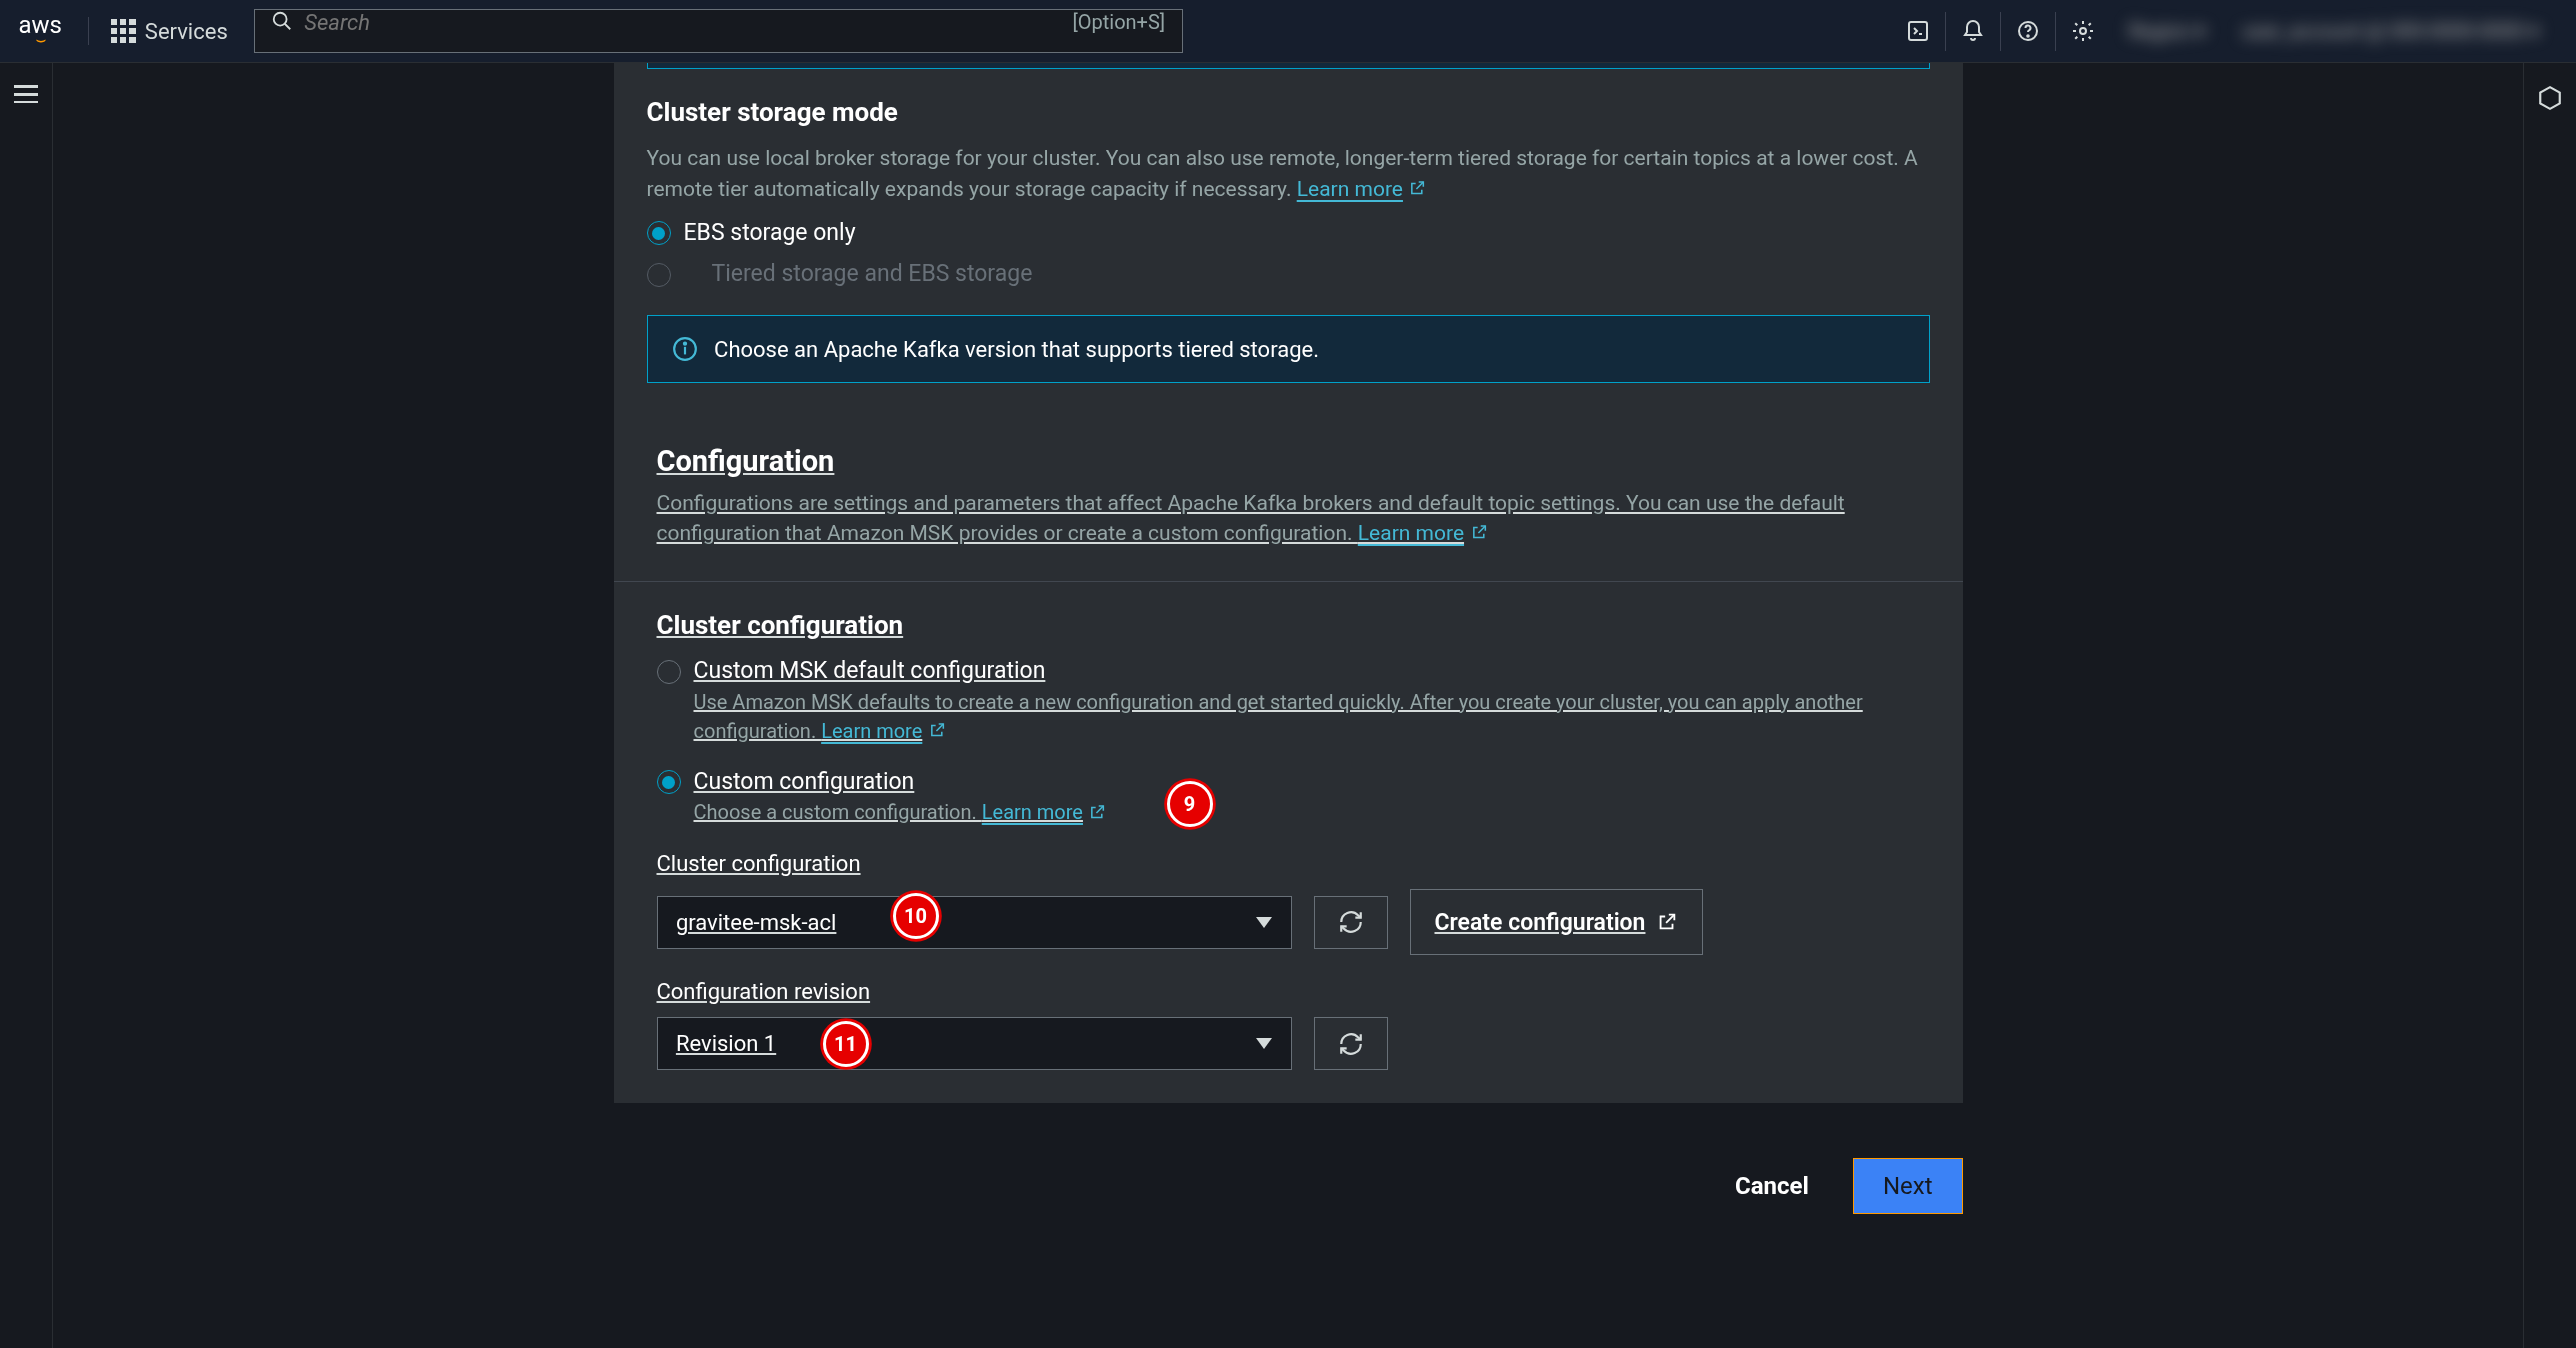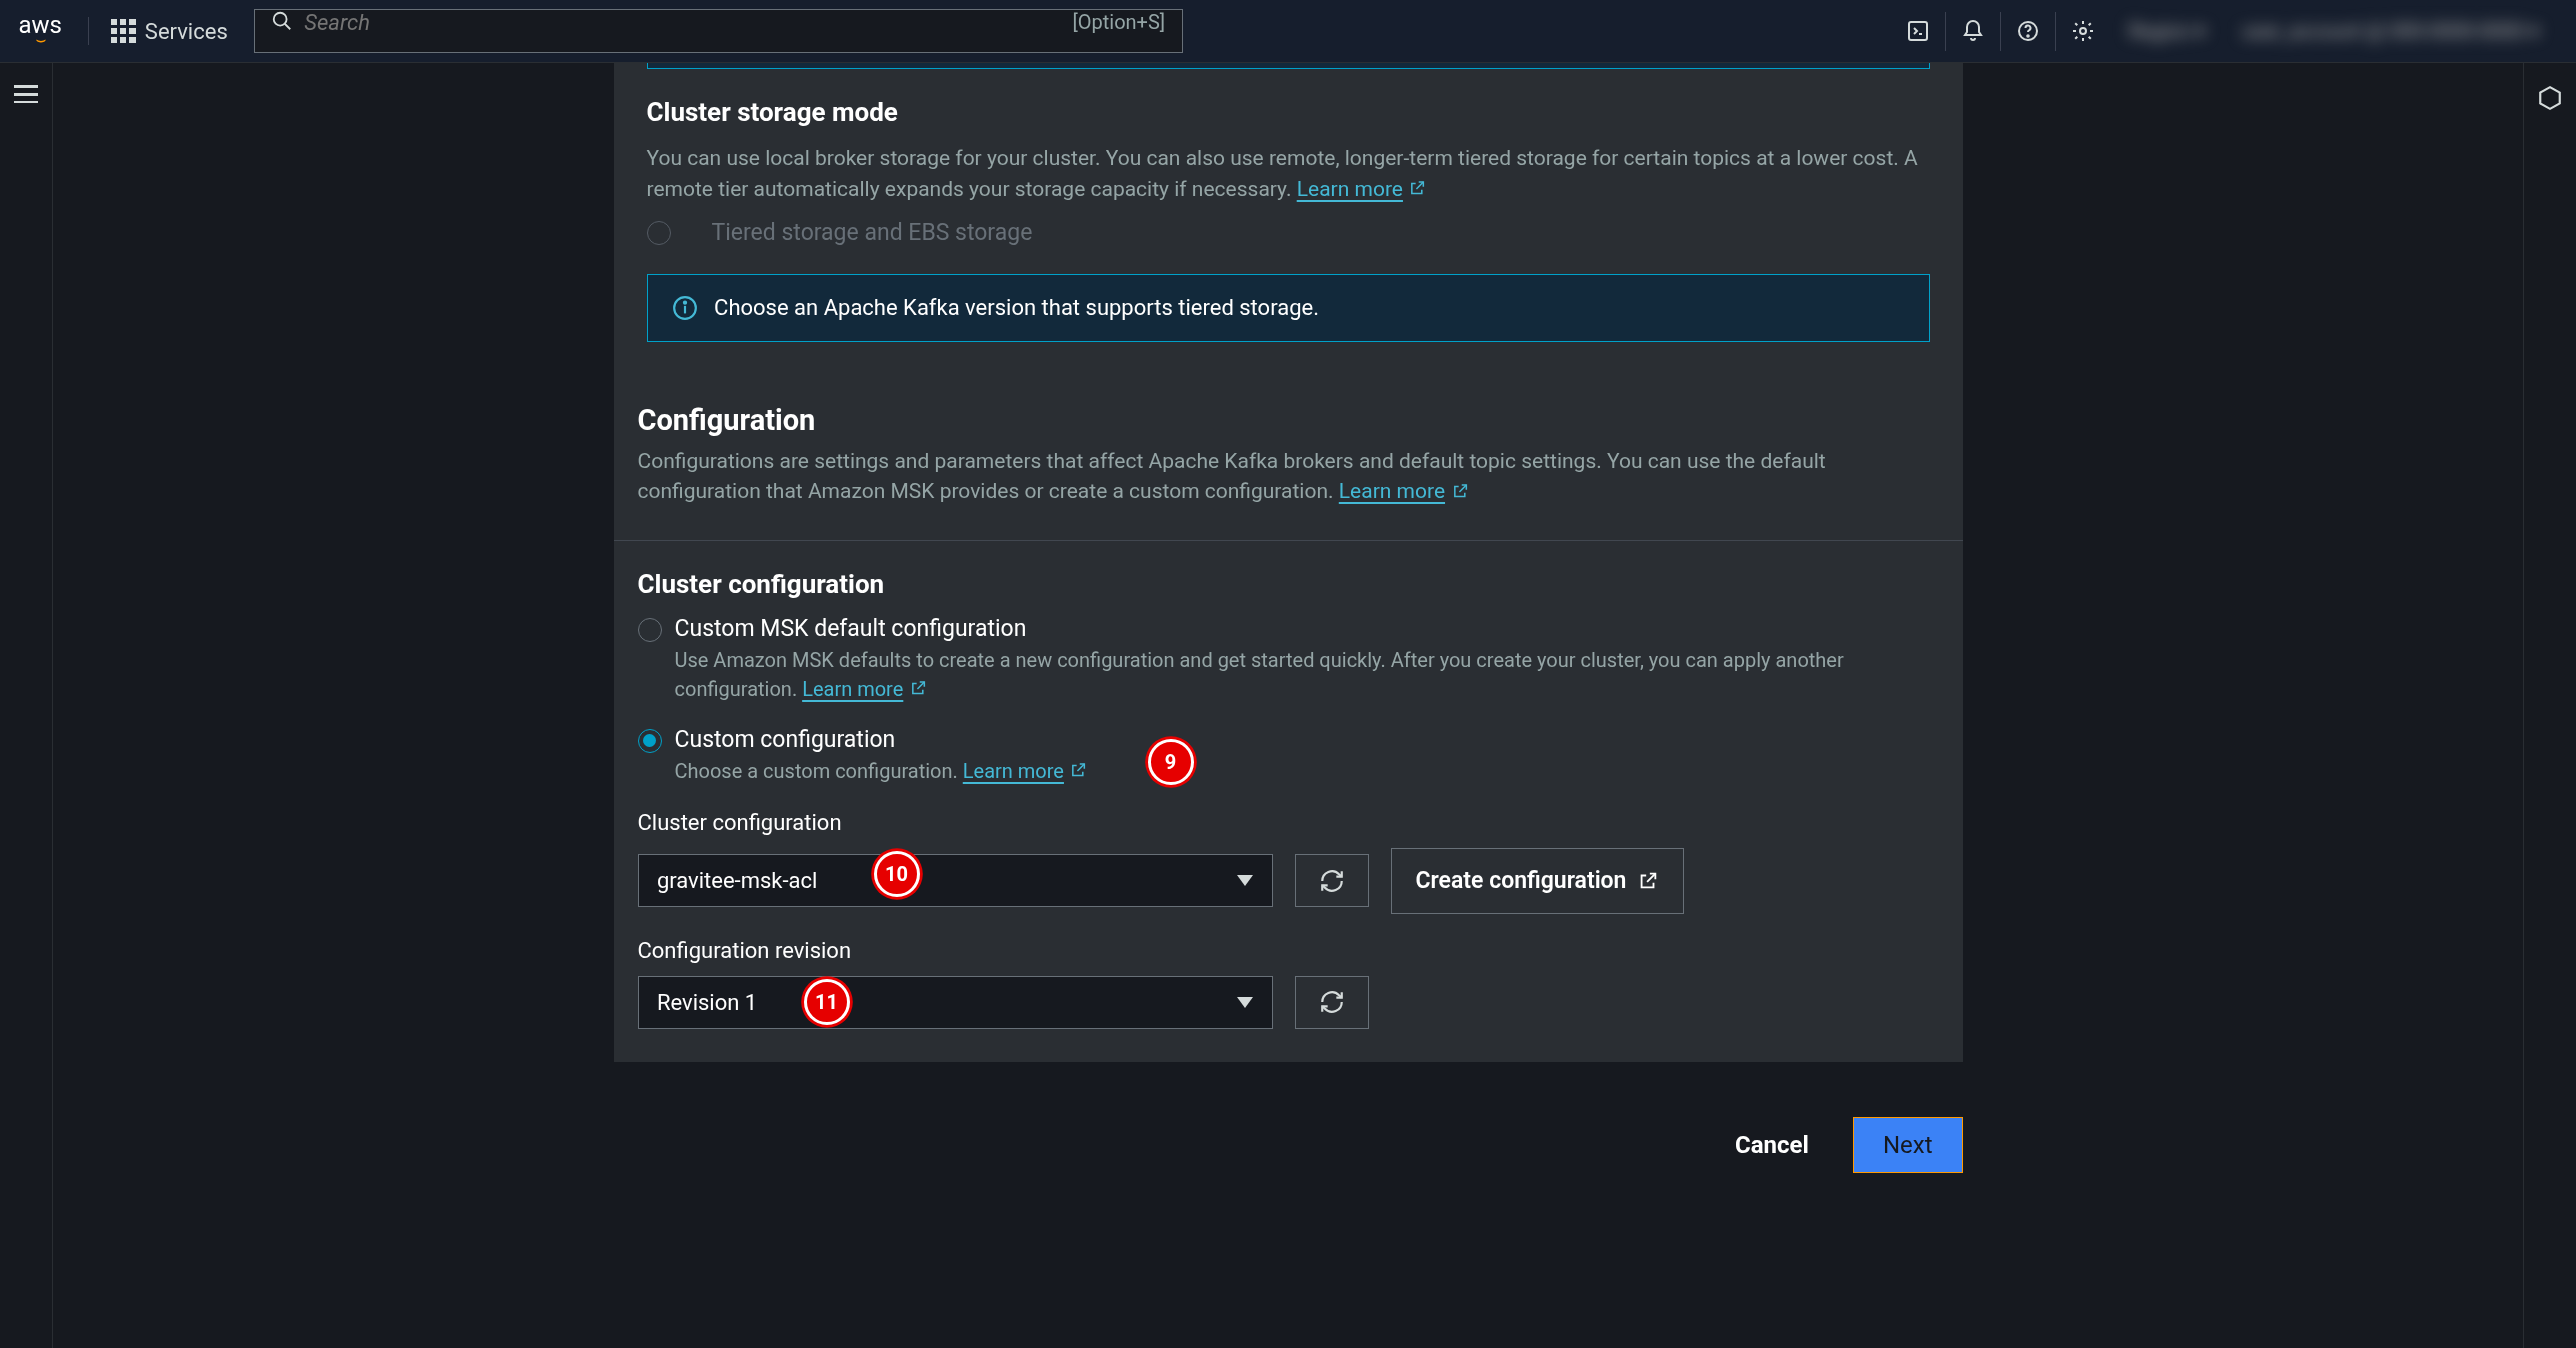--- a/index.html
+++ b/index.html
@@ -22,21 +22,21 @@
 
 .left-rail { position:absolute; top:63px; left:0; width:53px; height:calc(100% - 63px); background:#16191f; border-right:0.9px solid #2a2e33; display:flex; justify-content:center; padding-top:22px;}
 .right-rail { position:absolute; top:63px; right:0; width:53px; height:calc(100% - 63px); background:#16191f; border-left:0.9px solid #2a2e33; display:flex; justify-content:center; padding-top:22px;}
 .hamburger { width:24px; height:18.4px; display:flex; flex-direction:column; justify-content:space-between;}
 .hamburger div{height:2.8px; background:#d5dbdb;}
 .hex-icon svg { width:26px; height:26px; }
 
 .main { position:absolute; left:53px; right:53px; top:63px; bottom:0; overflow:auto; }
 .container { width: 1349px; margin: 0 auto; padding-top: 0; }
 .panel { background:#2a2e33; margin-bottom: 33px; }
-.panel-inner { padding: 28px 33px 33px 24px;}
+.panel-inner { padding: 28px 33px 33px 43px; text-decoration: underline;}
 h2 { color:#fff; font-size: 29px; font-weight:700; margin-bottom: 9.2px;}
 h3 { color:#fff; font-size: 26px; font-weight:700; margin-bottom: 16.6px;}
 .desc { color:#95a5a6; font-size: 21px; line-height:1.45; }
 .link { color:#44b9d6; text-decoration:underline; text-underline-offset:3.7px; }
 .ext-icon { display:inline-block; width:18.4px; height:18.4px; vertical-align:-1.8px; margin-left:5.5px;}
 
 .radio-row { display:flex; align-items:flex-start; gap:13px; margin-top: 14.7px;}
 .radio { width:24px; height:24px; border-radius:50%; border:1.8px solid #687078; flex-shrink:0; margin-top:2.8px; position:relative;}
 .radio.checked{ border-color:#00a1c9;}
 .radio.checked::after{ content:''; position:absolute; inset:4.6px; border-radius:50%; background:#00a1c9;}
@@ -148,20 +148,24 @@
     <div class="stub-panel">
       <div class="stub-top-border"></div>
       <h3 style="margin-top:28px;">Cluster storage mode</h3>
       <p class="desc">
         <span>You can use local broker storage for your cluster. You can also use remote, longer-term tiered storage for certain topics at a lower cost. A remote tier automatically expands your storage capacity if necessary. </span><a class="link"><span>Learn more</span><svg class="ext-icon" viewBox="0 0 24 24">
               <path d="M14 4h6v6"></path>
               <path d="M20 4l-9 9"></path>
               <path d="M18 14v5H5V6h5"></path>
             </svg></a>
       </p>
+      <div class="radio-row">
+        <div class="radio checked"></div>
+        <div class="radio-label">EBS storage only</div>
+      </div>
       <div class="radio-row">
         <div class="radio disabled"></div>
         <div class="radio-label disabled">Tiered storage and EBS storage</div>
       </div>
       <div class="info-box">
         <svg class="info-icon" viewBox="0 0 24 24" style="color:#44b9d6">
             <circle cx="12" cy="12" r="10"></circle>
             <line x1="12" y1="10" x2="12" y2="17"></line>
             <circle cx="12" cy="7" r="1" fill="currentColor"></circle>
           </svg>

